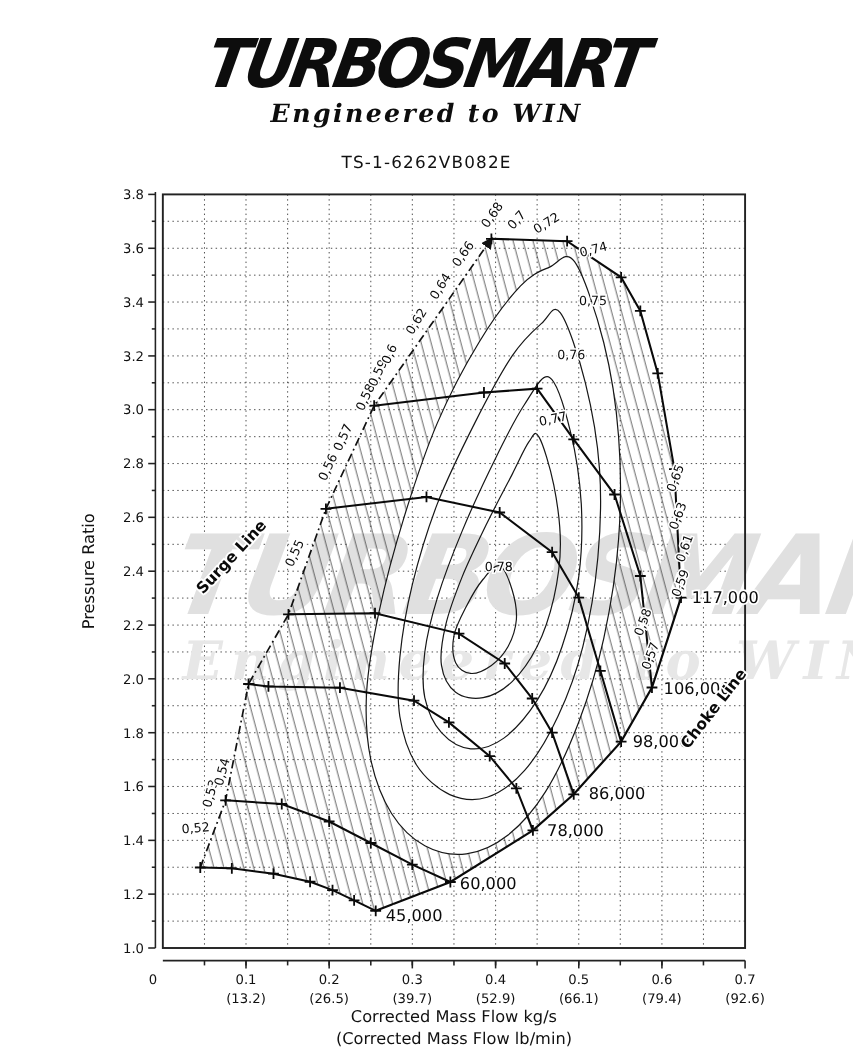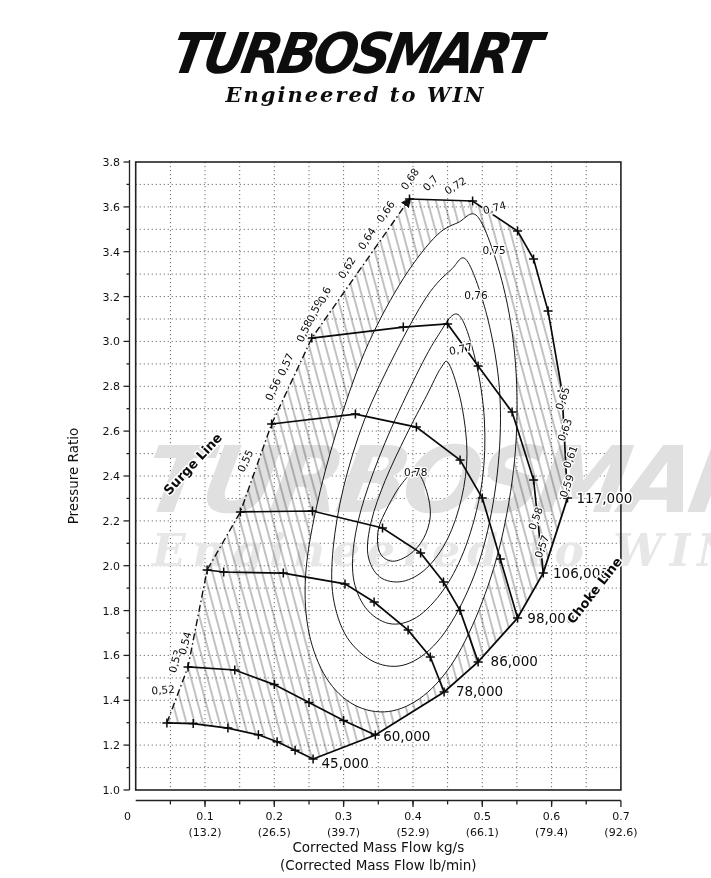--- a/index.html
+++ b/index.html
@@ -24,20 +24,21 @@
         font-size:44px;letter-spacing:7px;fill:#e7e7e7;}
 </style>
 </head>
 <body>
 
 <div class="page">
   <div class="logo-block">
     <div class="logo-brand">TURBOSMART</div>
     <div class="logo-tagline">Engineered to WIN</div>
   </div>
+  <div class="map-title">TS-1-6262VB082E</div>
   <svg id="chart" width="711" height="878" viewBox="0 0 711 878" style="position:absolute;top:0;left:0;">
       <g stroke="#3c3c3c" stroke-width="0.75" stroke-dasharray="1.2 2.8">
         <line x1="170.4" y1="162" x2="170.4" y2="790"></line>
         <line x1="205.0" y1="162" x2="205.0" y2="790"></line>
         <line x1="239.7" y1="162" x2="239.7" y2="790"></line>
         <line x1="274.3" y1="162" x2="274.3" y2="790"></line>
         <line x1="309.0" y1="162" x2="309.0" y2="790"></line>
         <line x1="343.6" y1="162" x2="343.6" y2="790"></line>
         <line x1="378.3" y1="162" x2="378.3" y2="790"></line>
         <line x1="413.0" y1="162" x2="413.0" y2="790"></line>

